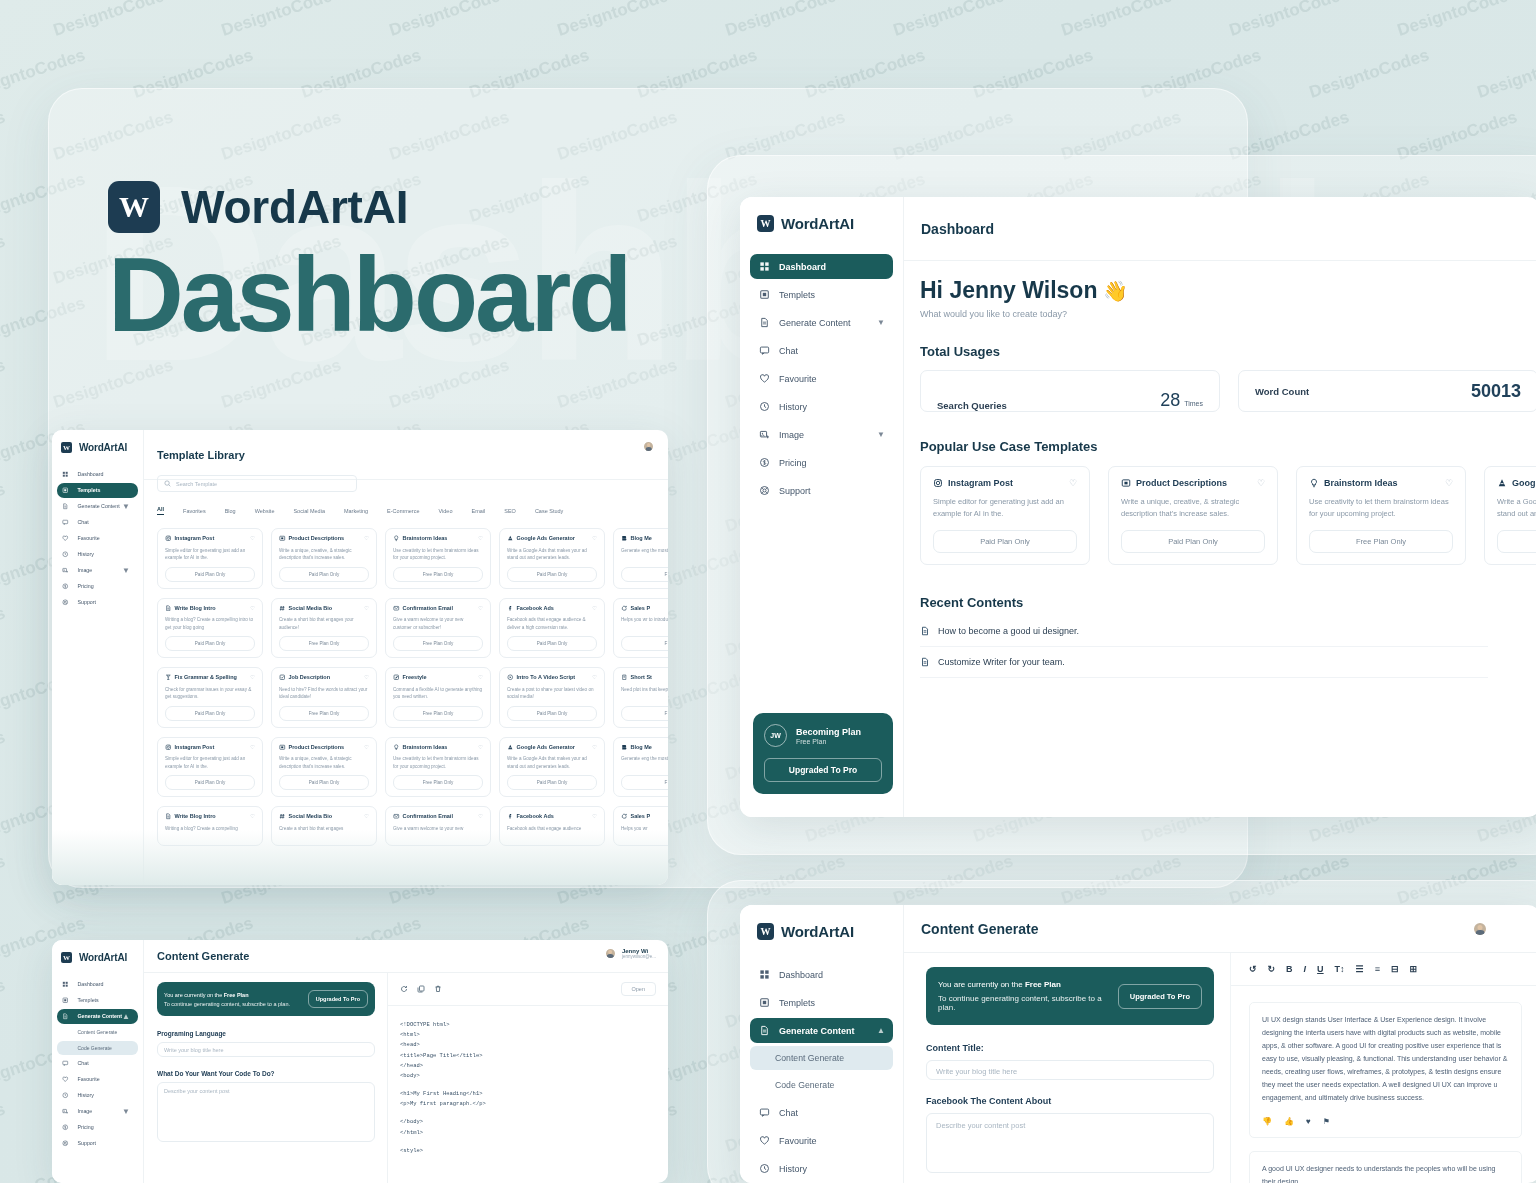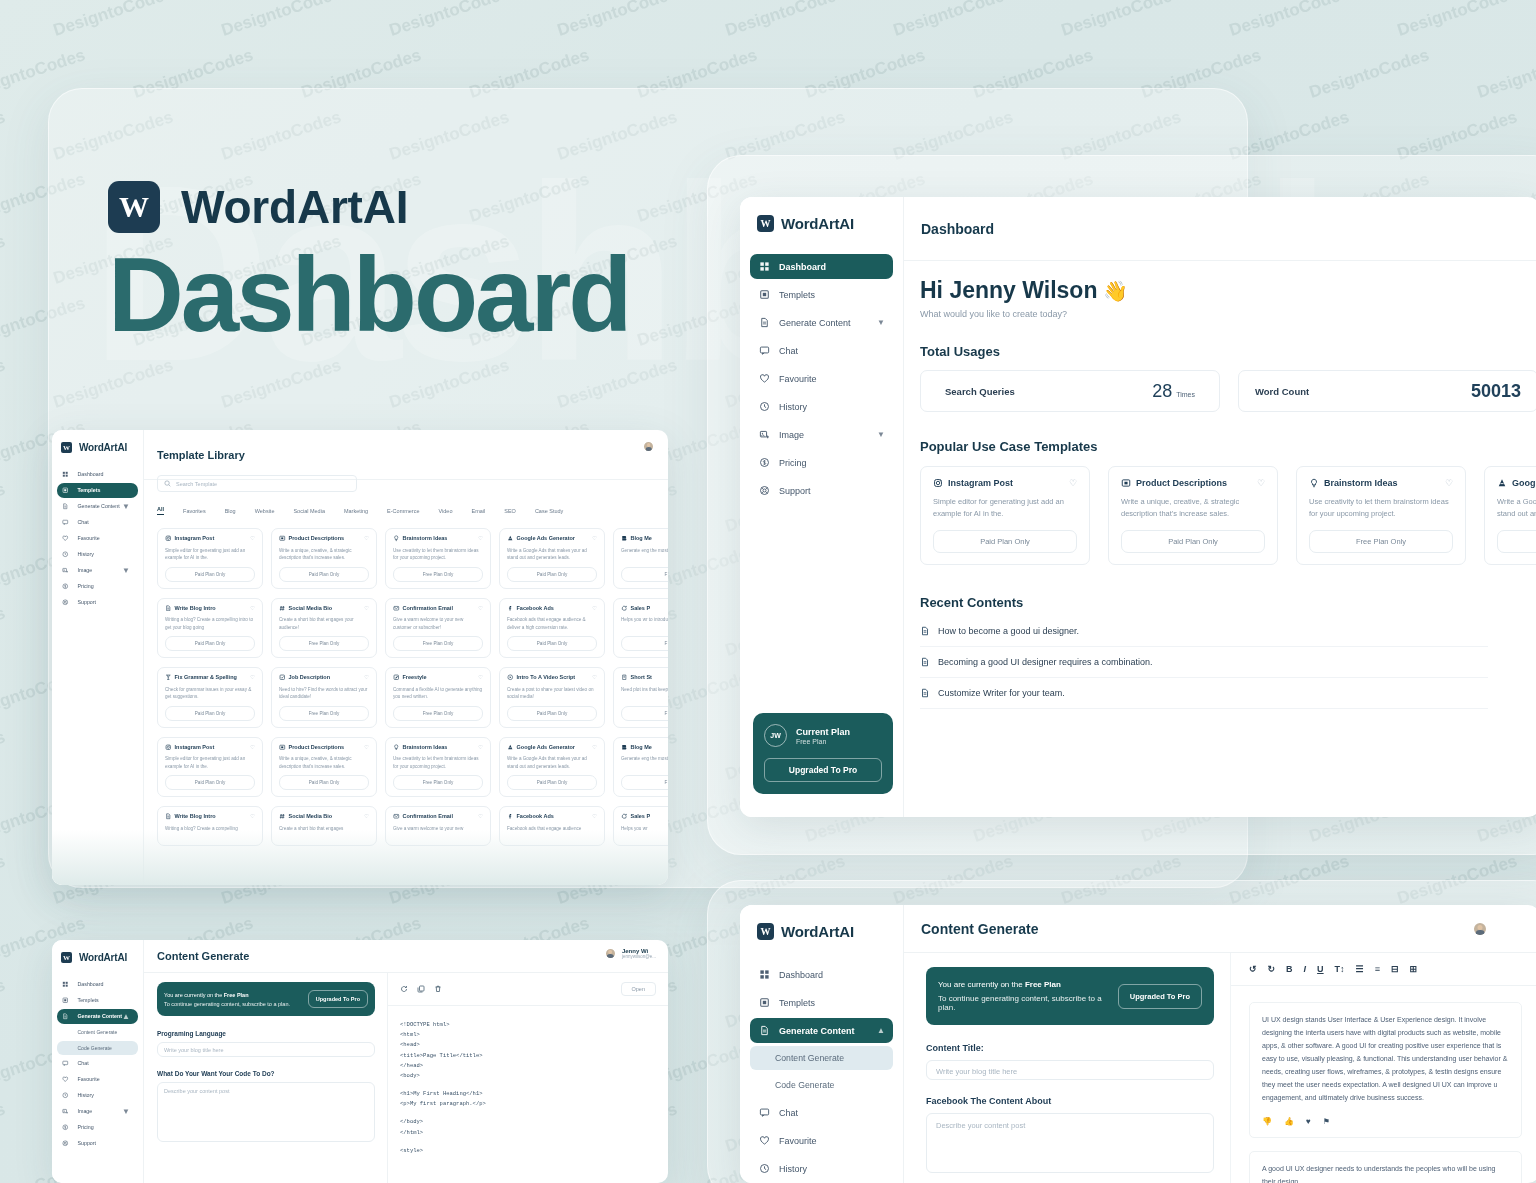--- a/index.html
+++ b/index.html
@@ -880,21 +880,21 @@
           </span>
           <span>Support</span>
         </div>
       </div>
 
     <div class="plan-box" style="position:absolute; left:13px; bottom:23px; width:140px; padding:11px 11px 12px;">
       <div style="display:flex; align-items:center; gap:9px;">
         <div style="width:23px;height:23px;border-radius:50%;border:1px solid rgba(255,255,255,.55);
                     display:flex;align-items:center;justify-content:center;font-size:7px;font-weight:700;">JW</div>
         <div>
-          <div style="font-size:9px; font-weight:700;">Current Plan</div>
+          <div style="font-size:9px; font-weight:700;">Becoming Plan</div>
           <div style="font-size:7px; opacity:.8; margin-top:1px;">Free Plan</div>
         </div>
       </div>
       <div class="plan-btn" style="margin-top:11px; padding:6px 0; font-size:8.5px; font-weight:700;">Upgraded To Pro</div>
     </div>
   </div>
 
   <div style="position:absolute; left:164px; right:0; top:0; height:64px;" class="topbar">
     <div class="page-title" style="font-size:14px; margin-left:17px;">Dashboard</div>
   </div>
@@ -903,21 +903,21 @@
 
     <div style="display:flex; align-items:center; gap:6px;">
       <div style="font-size:23px; font-weight:800; color:#17384a;">Hi Jenny Wilson</div>
       <div style="font-size:20px;">👋</div>
     </div>
     <div style="font-size:9px; color:#8a99a8; margin-top:5px;">What would you like to create today?</div>
 
     <div style="font-size:13px; font-weight:700; color:#17384a; margin-top:25px;">Total Usages</div>
 
     <div id="usage-cards" style="display:flex; gap:18px; margin-top:11px;">
-        <div class="tcard" style="width: 300px; height: 42px; display: flex; align-items: center; justify-content: space-between; padding: 0px 24px;">
+        <div class="tcard" style="width: 300px; height: 42px; display: flex; align-items: flex-end; justify-content: space-between; padding: 0px 16px;">
           <span style="font-size:9.5px;color:#2b3f52;font-weight:600">Search Queries</span>
           <span style="display:flex;align-items:baseline;gap:4px">
             <span style="font-size:18px;color:#20415a;font-weight:500">28</span>
             <span style="font-size:7px;color:#51657a">Times</span>
           </span>
         </div>
         <div class="tcard" style="width: 300px; height: 42px; display: flex; align-items: center; justify-content: space-between; padding: 0px 16px;">
           <span style="font-size:9.5px;color:#2b3f52;font-weight:600">Word Count</span>
           <span style="display:flex;align-items:baseline;gap:4px">
             <span style="font-size:18px;color:#20415a;font-weight:700">50013</span>
@@ -988,27 +988,20 @@
 
     <div style="font-size:13px; font-weight:700; color:#17384a; margin-top:30px;">Recent Contents</div>
 
     <div id="recent-list" style="margin-top:6px;">
         <div style="display: flex; align-items: center; gap: 8px; padding: 10px 0px; border-bottom: 1px solid rgb(240, 243, 246); width: 568px;">
           <svg width="10" height="10" viewBox="0 0 16 16" style="display:block">
             <path d="M4 2h5l3 3v9H4z" fill="none" stroke="#2b4a63" stroke-width="1.4"></path>
             <path d="M5.8 7.5h4.4M5.8 10h4.4" stroke="#2b4a63" stroke-width="1.2"></path>
           </svg>
           <span style="font-size:9px;color:#2b3f52">How to become a good ui designer.</span>
-        </div>
-        <div style="display: flex; align-items: center; gap: 8px; padding: 10px 0px; border-bottom: 1px solid rgb(240, 243, 246); width: 568px;">
-          <svg width="10" height="10" viewBox="0 0 16 16" style="display:block">
-            <path d="M4 2h5l3 3v9H4z" fill="none" stroke="#2b4a63" stroke-width="1.4"></path>
-            <path d="M5.8 7.5h4.4M5.8 10h4.4" stroke="#2b4a63" stroke-width="1.2"></path>
-          </svg>
-          <span style="font-size:9px;color:#2b3f52">Becoming a good UI designer requires a combination.</span>
         </div>
         <div style="display: flex; align-items: center; gap: 8px; padding: 10px 0px; border-bottom: 1px solid rgb(240, 243, 246); width: 568px;">
           <svg width="10" height="10" viewBox="0 0 16 16" style="display:block">
             <path d="M4 2h5l3 3v9H4z" fill="none" stroke="#2b4a63" stroke-width="1.4"></path>
             <path d="M5.8 7.5h4.4M5.8 10h4.4" stroke="#2b4a63" stroke-width="1.2"></path>
           </svg>
           <span style="font-size:9px;color:#2b3f52">Customize Writer for your team.</span>
         </div>
       </div>
 

